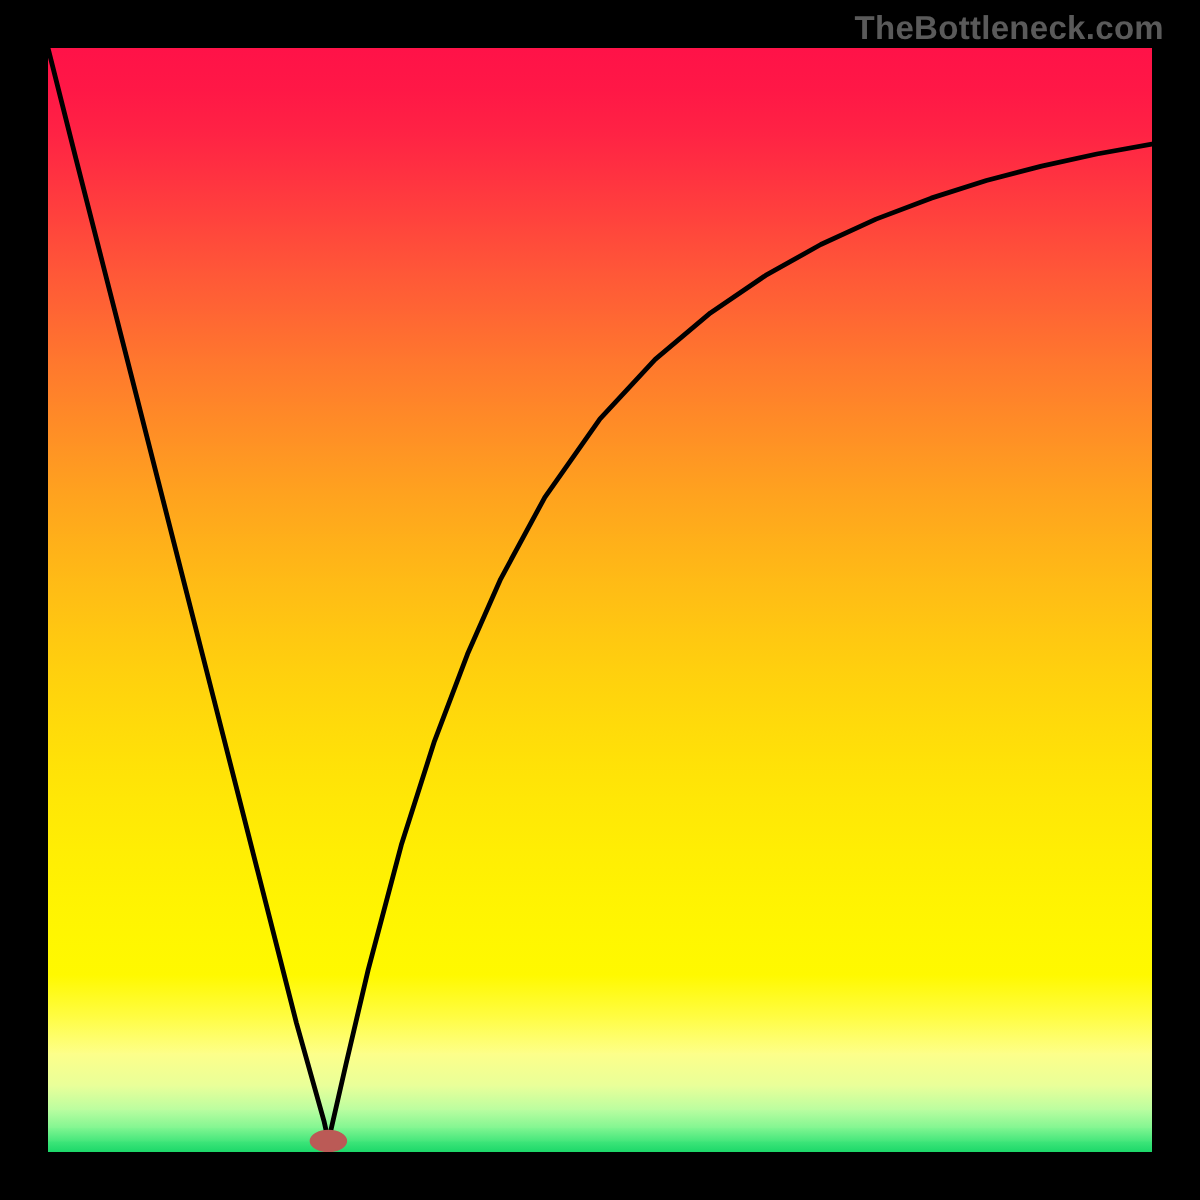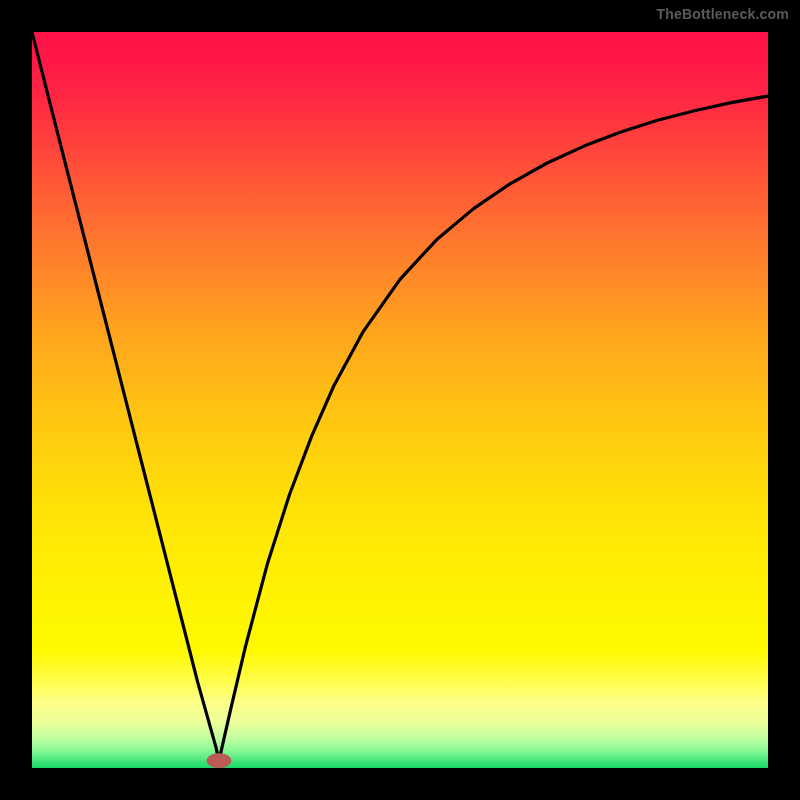--- a/index.html
+++ b/index.html
@@ -30,22 +30,22 @@
     inset: 0;
   }
   .strip {
     position: absolute;
     left: 0;
     width: 100%;
   }
   .watermark {
     position: absolute;
     top: 6px;
-    right: 11px;
-    font-size: 14px;
+    right: 24px;
+    font-size: 22px;
     font-weight: 600;
     color: #5a5a5a;
     letter-spacing: 0.2px;
     user-select: none;
   }
   .curve-svg {
     position: absolute;
     inset: 0;
     width: 100%;
     height: 100%;

